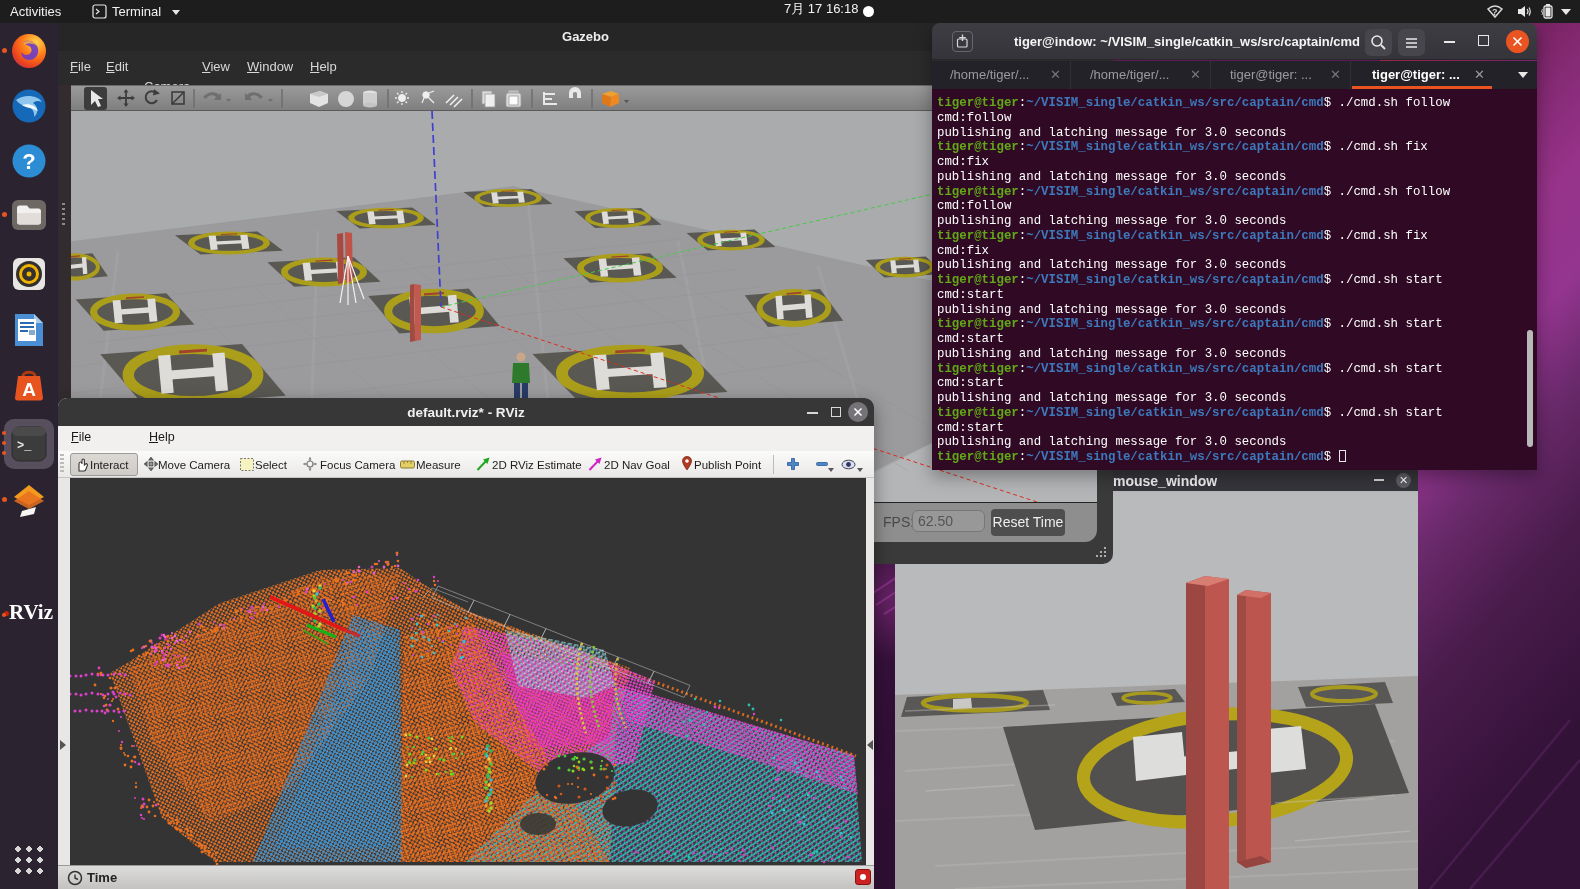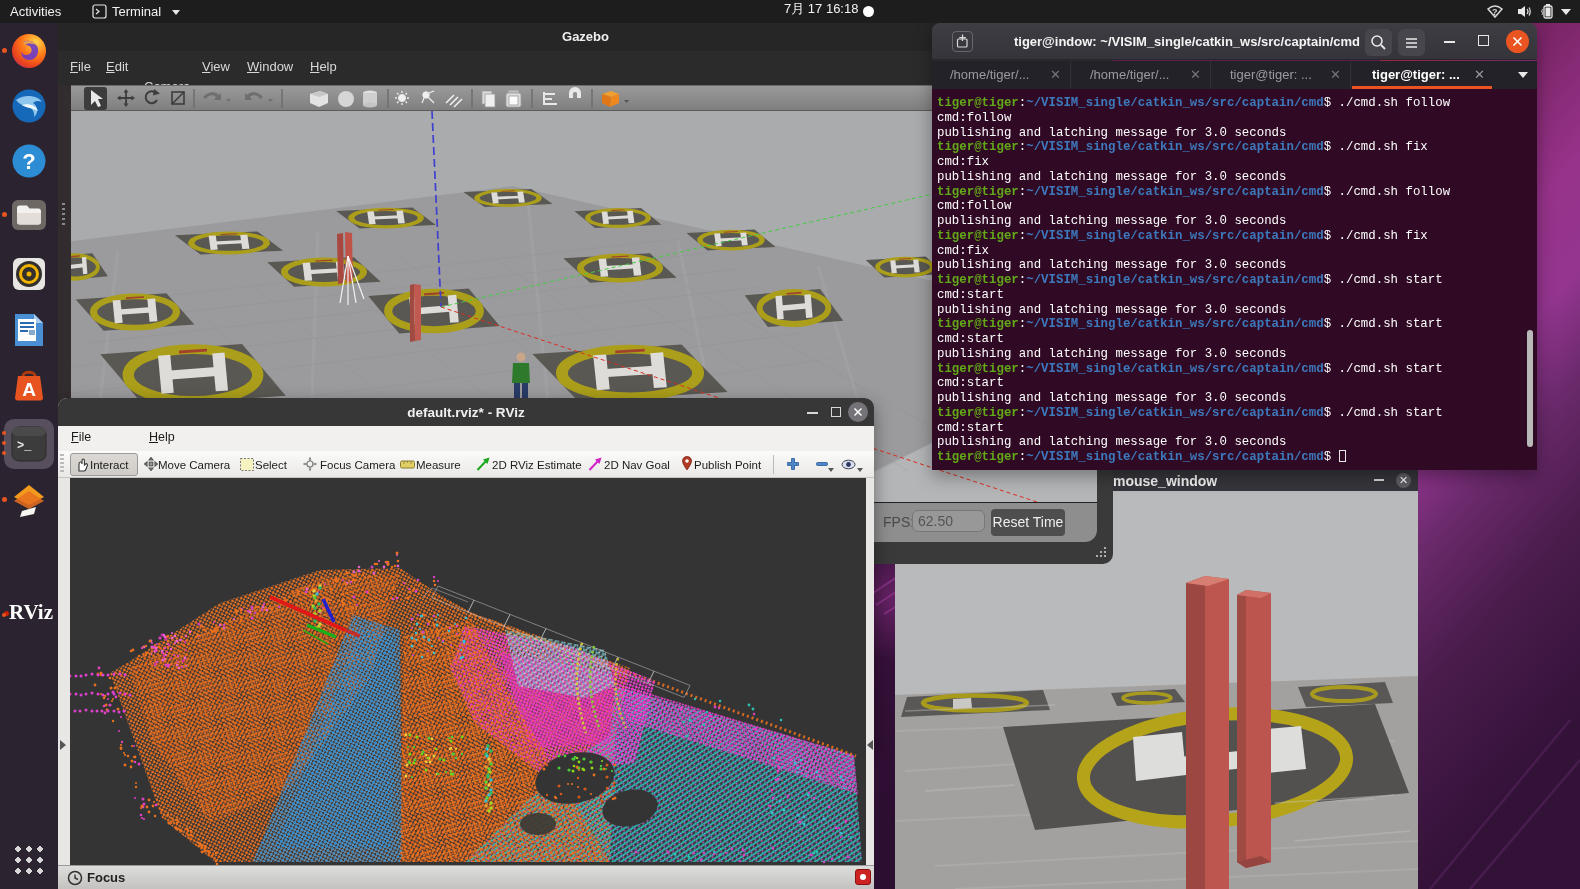--- a/index.html
+++ b/index.html
@@ -1178,21 +1178,21 @@
     </div>
     <div class="abs" style="left:2px;top:262px;width:0;height:0;border-top:5px solid transparent;border-bottom:5px solid transparent;border-left:6px solid #555;"></div>
     <div class="abs" style="left:809px;top:262px;width:0;height:0;border-top:5px solid transparent;border-bottom:5px solid transparent;border-right:6px solid #555;"></div>
   </div>
 
   <div class="abs" style="left:0;top:467px;width:816px;height:24px;background:linear-gradient(#dddddb,#c3c2c0);border-top:1px solid #999;">
     <svg class="abs" style="left:9px;top:4px;" width="16" height="16">
         <circle cx="8" cy="8" r="6.5" fill="none" stroke="#333" stroke-width="1.5"></circle>
         <path d="M8 4.5 L8 8 L11 9.5" stroke="#333" stroke-width="1.4" fill="none"></path>
       </svg>
-    <span class="abs" style="left:29px;top:4px;font-weight:bold;font-size:13px;color:#222;">Focus</span>
+    <span class="abs" style="left:29px;top:4px;font-weight:bold;font-size:13px;color:#222;">Time</span>
     <div class="abs" style="left:797px;top:3px;width:16px;height:16px;background:#cc2222;border:1px solid #881111;border-radius:3px;">
       <div class="abs" style="left:4px;top:4px;width:6px;height:6px;background:#fff;border-radius:50%;"></div>
     </div>
   </div>
 </div>
 
 <div class="abs" id="topbar" style="left:0;top:0;width:1580px;height:23px;background:#1d1d1d;color:#f2f2f2;font-size:13px;z-index:8;">
   <span class="abs" style="left:10px;top:4px;">Activities</span>
   <svg class="abs" style="left:92px;top:4px;" width="15" height="15">
       <rect x="1" y="1" width="13" height="13" rx="2" fill="none" stroke="#e8e8e8" stroke-width="1.2"></rect>

